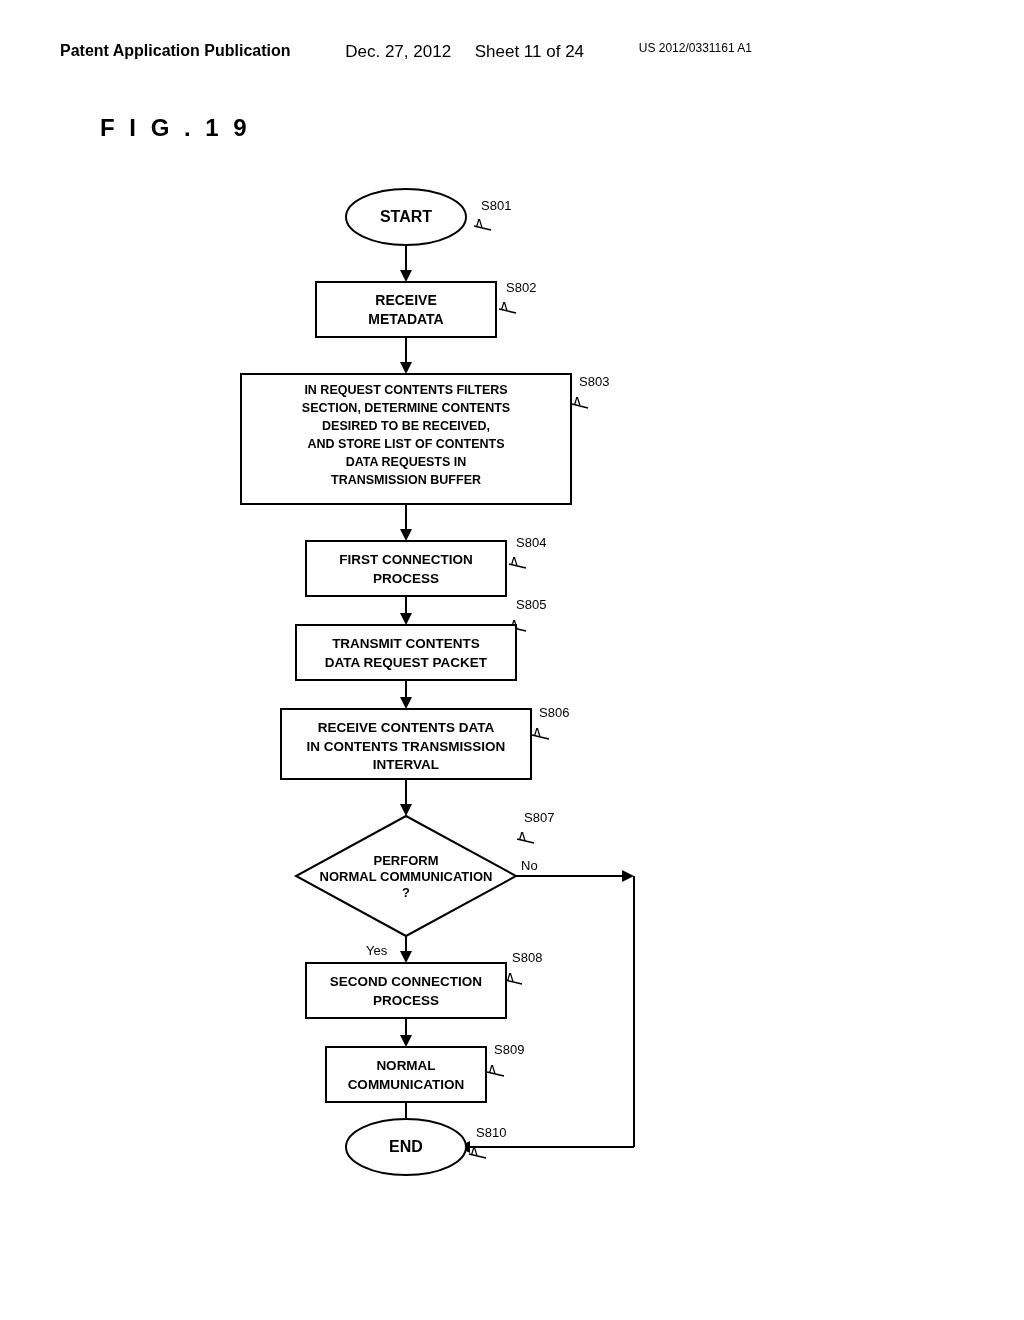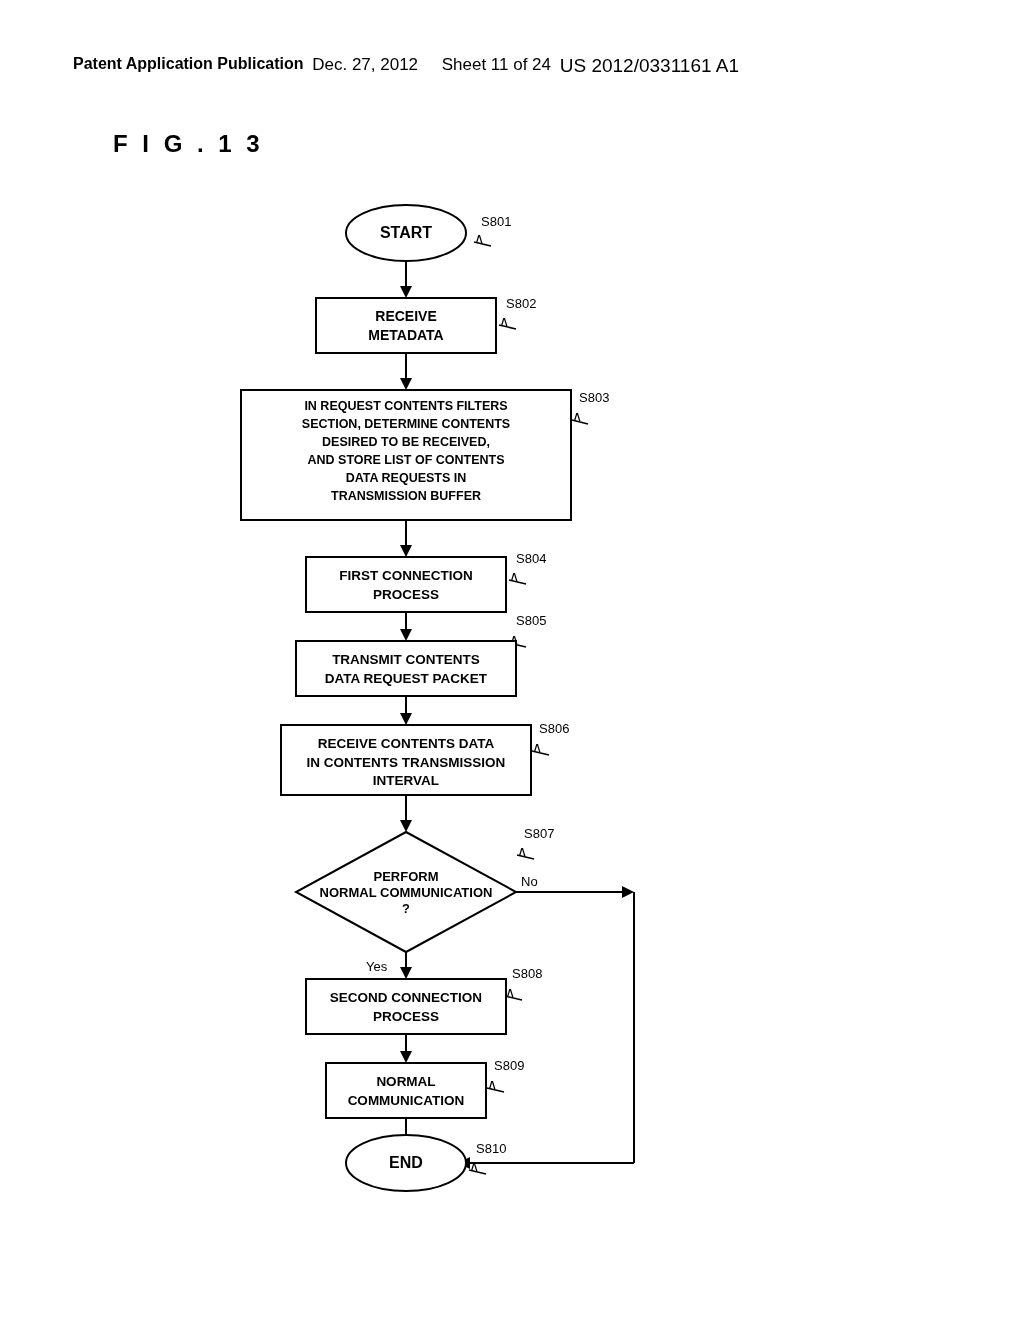--- a/index.html
+++ b/index.html
@@ -10,21 +10,21 @@
       min-height: 1320px;
       position: relative;
       overflow-x: hidden;
     }
 
     .page {
       width: 812px;
       min-height: 1320px;
       background: #fff;
       position: relative;
-      padding: 13px;
+      padding: 0;
     }
 
     
     .header {
       display: flex;
       justify-content: space-between;
       align-items: flex-start;
       padding: 40px 60px 20px 60px;
       border-bottom: none;
     }
@@ -37,21 +37,21 @@
     }
 
     .header-center {
       font-size: 17px;
       font-family: Arial, sans-serif;
       text-align: center;
       line-height: 1.4;
     }
 
     .header-right {
-      font-size: 19px;
+      font-size: 12px;
       font-family: Arial, sans-serif;
       text-align: right;
       line-height: 1.4;
     }
 
     
     .fig-title {
       font-size: 24px;
       font-weight: bold;
       font-family: Arial, sans-serif;
@@ -78,21 +78,21 @@
     <div class="header-center">
       <span>Dec. 27, 2012</span>
       &nbsp;&nbsp;&nbsp;
       <span>Sheet 11 of 24</span>
     </div>
     <div class="header-right">
       <span>US 2012/0331161 A1</span>
     </div>
   </div>
 
-  <div class="fig-title">F I G .  1 3</div>
+  <div class="fig-title">F I G .  1 9</div>
 
   <svg class="flowchart-svg" width="700" height="1050" viewBox="0 0 700 1050">
 
     <ellipse cx="350" cy="55" rx="60" ry="28" fill="white" stroke="black" stroke-width="2"></ellipse>
     <text x="350" y="60" text-anchor="middle" font-size="16" font-weight="bold" font-family="Arial">START</text>
 
     <text x="425" y="48" text-anchor="start" font-size="13" font-family="Arial">S801</text>
 
     <text x="418" y="65" text-anchor="start" font-size="14" font-family="Arial">∧</text>
     <line x1="418" y1="64" x2="435" y2="68" stroke="black" stroke-width="1.5"></line>

